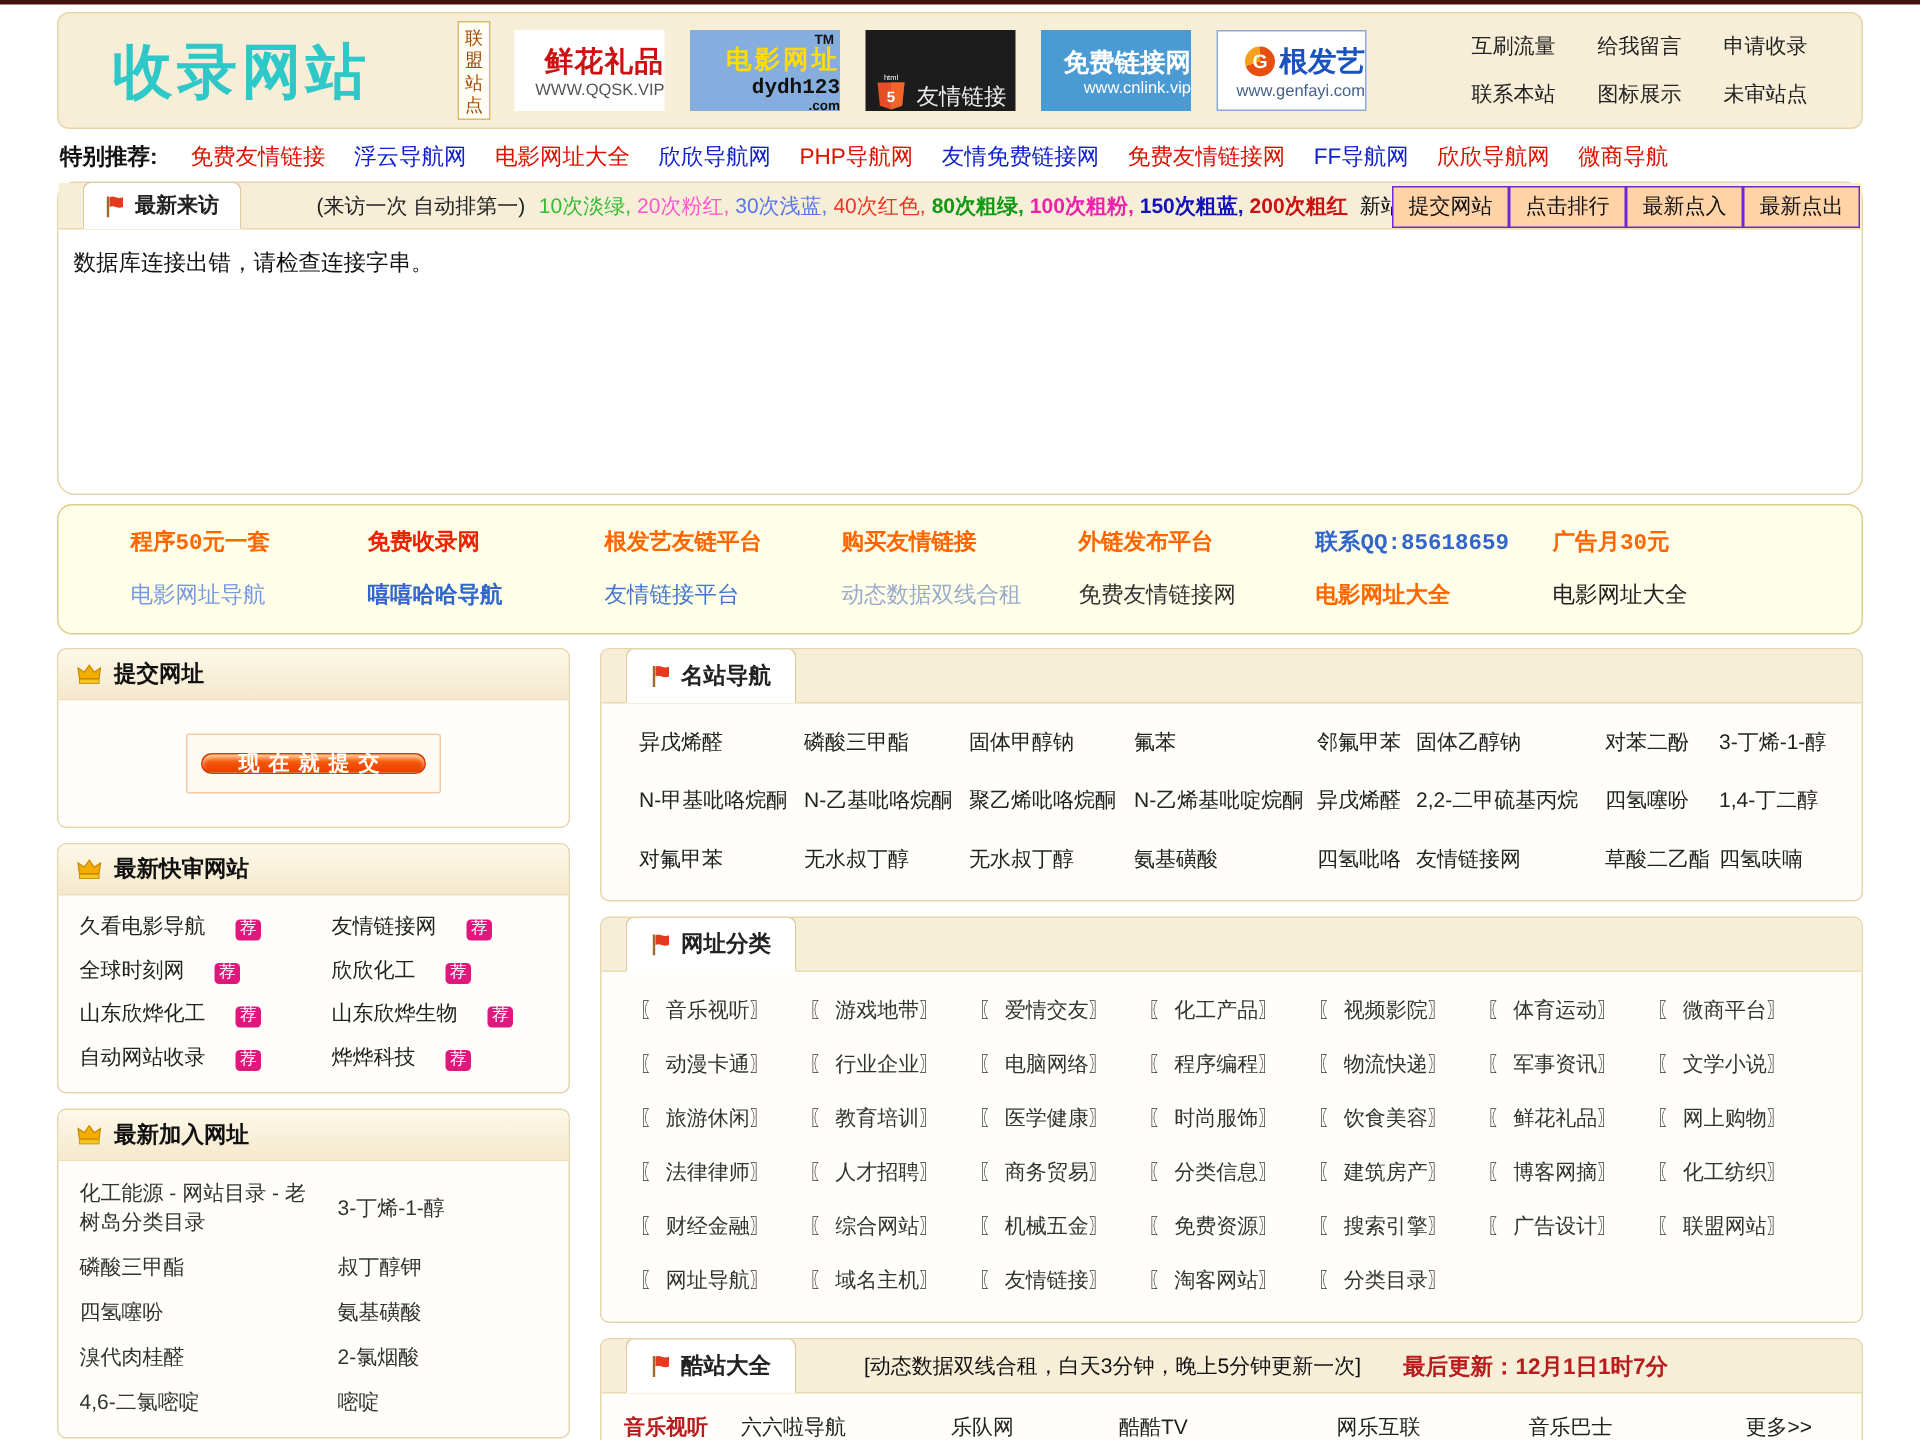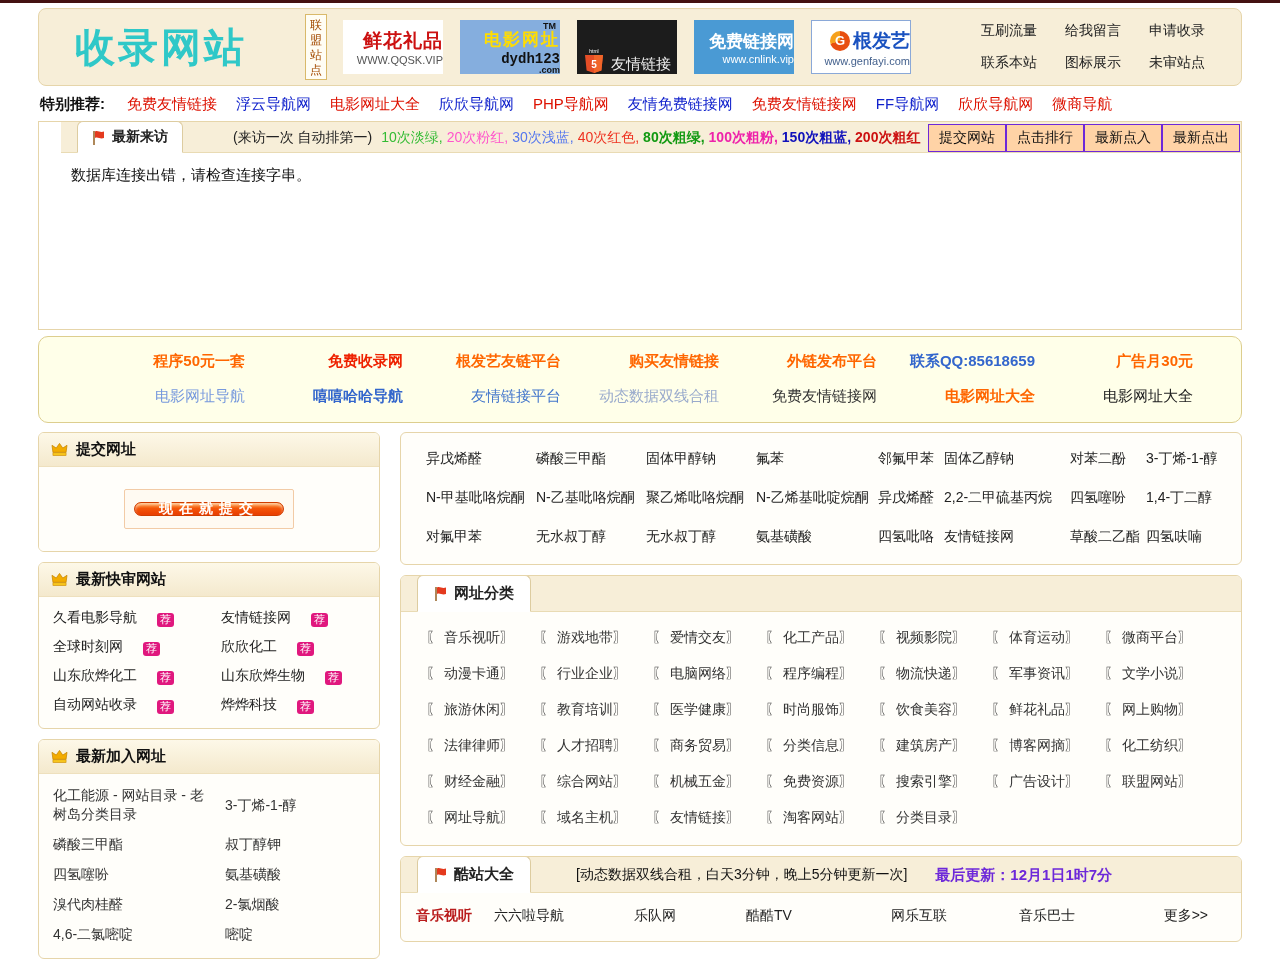--- a/index.html
+++ b/index.html
@@ -39,38 +39,38 @@
   .b-genfayi .l2 { color:#44618d; font-size:11px; margin-top:1px; }
   .hdr-nav { margin-left:auto; display:grid; grid-template-columns:repeat(3,auto); column-gap:28px;
     row-gap:14px; font-size:14px; color:#222; padding-right:22px; }
   .hdr-nav span { white-space:nowrap; }
 
   
   .recommend { display:flex; align-items:center; gap:19px; padding:9px 2px 7px; font-size:15px; }
   .recommend .lab { font-weight:bold; color:#111; margin-right:3px; }
 
   
-  .box-frame { border:1px solid #e6d5aa; border-radius:0; background:#fff;padding-left:22px; }
+  .box-frame { border:1px solid #e6d5aa; border-radius:12px; background:#fff; }
   .bar { position:relative; background:#f7eed8; border-bottom:1px solid #e9dbb4; }
   .v-bar { height:31px; }
   .tab { position:absolute; bottom:-1px; background:#fff; border:1px solid #ddcca0; border-bottom-color:#fff;
     border-radius:6px 6px 0 0; display:flex; align-items:center; gap:7px; font-weight:bold; font-size:14px;
     padding:6px 14px; left:16px; white-space:nowrap; }
   .v-line { position:absolute; left:172px; top:0; height:31px; display:flex; align-items:center; gap:4px;
     font-size:14px; white-space:nowrap; }
   .v-note { color:#222; margin-right:5px; }
   .v-suffix { color:#111; margin-left:4px; }
   .v-buttons { position:absolute; right:1px; top:2px; display:flex; gap:2px; background:#6d28d9; padding:1px; }
   .v-btn { background:#ffd3a6; color:#111; font-size:14px; padding:4px 10px; white-space:nowrap; }
   .v-body { min-height:176px; padding:13px 10px; font-size:15px; color:#111; }
 
   
   .adgrid { margin-top:6px; background:#ffffe9; border:1px solid #ddce8e; border-radius:10px;
     padding:15px 48px 16px; display:grid; grid-template-columns:repeat(7,1fr); row-gap:16px; font-size:15px; }
-  .adgrid .lnk { text-align:right; white-space:nowrap; }
+  .adgrid .lnk { text-align:left; white-space:nowrap;font-family:Liberation Mono, monospace; }
 
   
   .cols { display:flex; gap:20px; margin-top:9px; align-items:flex-start; }
   .left-col { width:342px; flex:none; }
   .right-col { flex:1; }
   .panel { border:1px solid #e6d5aa; border-radius:6px; background:#fffefa; margin-bottom:10px; overflow:hidden; }
   .p-head { height:34px; background:linear-gradient(#fdf8e8,#f4e9cd); border-bottom:1px solid #eee0bd;
     display:flex; align-items:center; gap:8px; padding-left:12px; font-weight:bold; font-size:15px; color:#111; }
   .p-body { padding:10px 14px; background:#fffefa; }
 
@@ -92,21 +92,21 @@
   .r-bar .tab { padding:8px 16px; font-size:15px; }
   .famous-grid { display:grid; grid-template-columns:110px 110px 110px 122px 66px 126px 76px auto;
     row-gap:21px; padding:17px 0 18px 25px; font-size:14px; color:#222; }
   .famous-grid .lnk { white-space:nowrap; }
   .cat-grid { display:grid; grid-template-columns:repeat(7,113px); row-gap:18px; padding:17px 0 18px 25px;
     font-size:14px; color:#333; }
   .cat-grid .lnk { white-space:nowrap; }
 
   .cool-note { position:absolute; left:175px; top:0; height:36px; display:flex; align-items:center; gap:28px;
     font-size:14px; color:#111; white-space:nowrap; }
-  .cool-updated { color:#6d28d9; font-weight:bold; font-size:15px; }
+  .cool-updated { color:#b91c1c; font-weight:bold; font-size:15px; }
   .cool-body { padding:14px 15px 16px; display:flex; flex-direction:column; gap:19px; }
   .cool-row { display:grid; grid-template-columns:78px 140px 112px 145px 128px 140px auto;
     font-size:14px; align-items:center; }
   .cool-cat { font-weight:bold; color:#b91c1c; }
   .cool-more { justify-self:end; padding-right:18px; }
 
   .icon-flag, .icon-crown { flex:none; display:inline-flex; }
 </style>
 </head>
 <body>
@@ -317,20 +317,31 @@
             <span class="lnk">4,6-二氯嘧啶</span>
             <span class="lnk">嘧啶</span>
           </div>
       </div>
 
     </div>
 
     <div class="right-col">
 
       <div class="panel">
+        <div class="bar r-bar">
+          <div class="tab">
+            <span class="icon-flag">
+              <svg width="13" height="15" viewBox="0 0 13 15">
+                  <path d="M2 1v14" stroke="#9a6a30" stroke-width="1.6"></path>
+                  <path d="M3 1.5c3-1.6 5 1.6 9 0v6.5c-4 1.6-6-1.6-9 0z" fill="#e43a1e"></path>
+                </svg>
+            </span>
+            <span>名站导航</span>
+          </div>
+        </div>
         <div class="famous-grid">
 
         <span class="lnk">异戊烯醛</span>
             <span class="lnk">磷酸三甲酯</span>
             <span class="lnk">固体甲醇钠</span>
             <span class="lnk">氟苯</span>
             <span class="lnk">邻氟甲苯</span>
             <span class="lnk">固体乙醇钠</span>
             <span class="lnk">对苯二酚</span>
             <span class="lnk">3-丁烯-1-醇</span>

